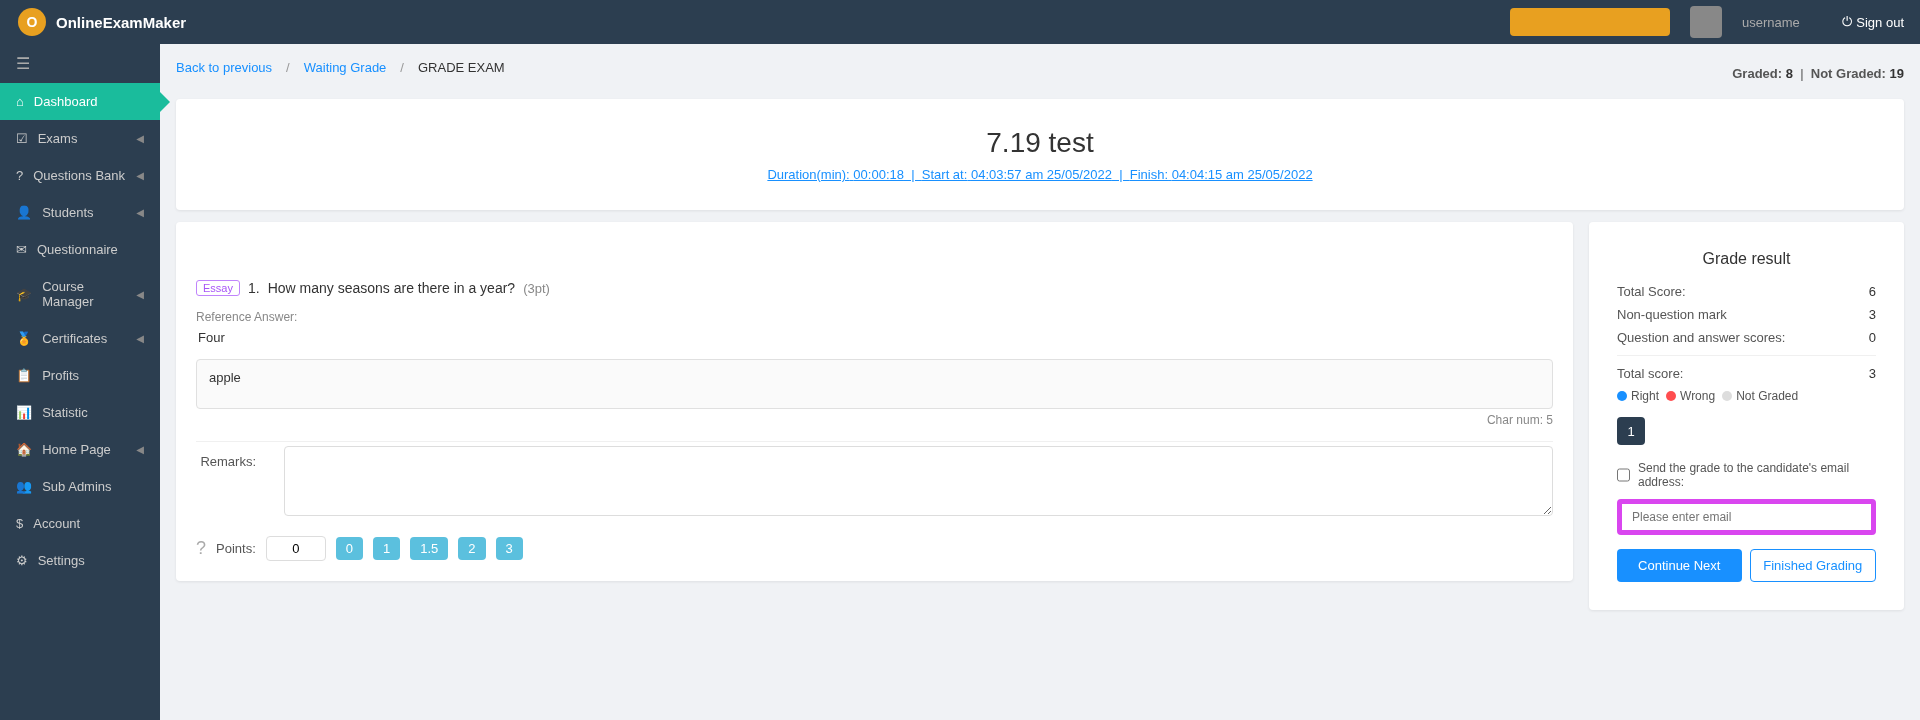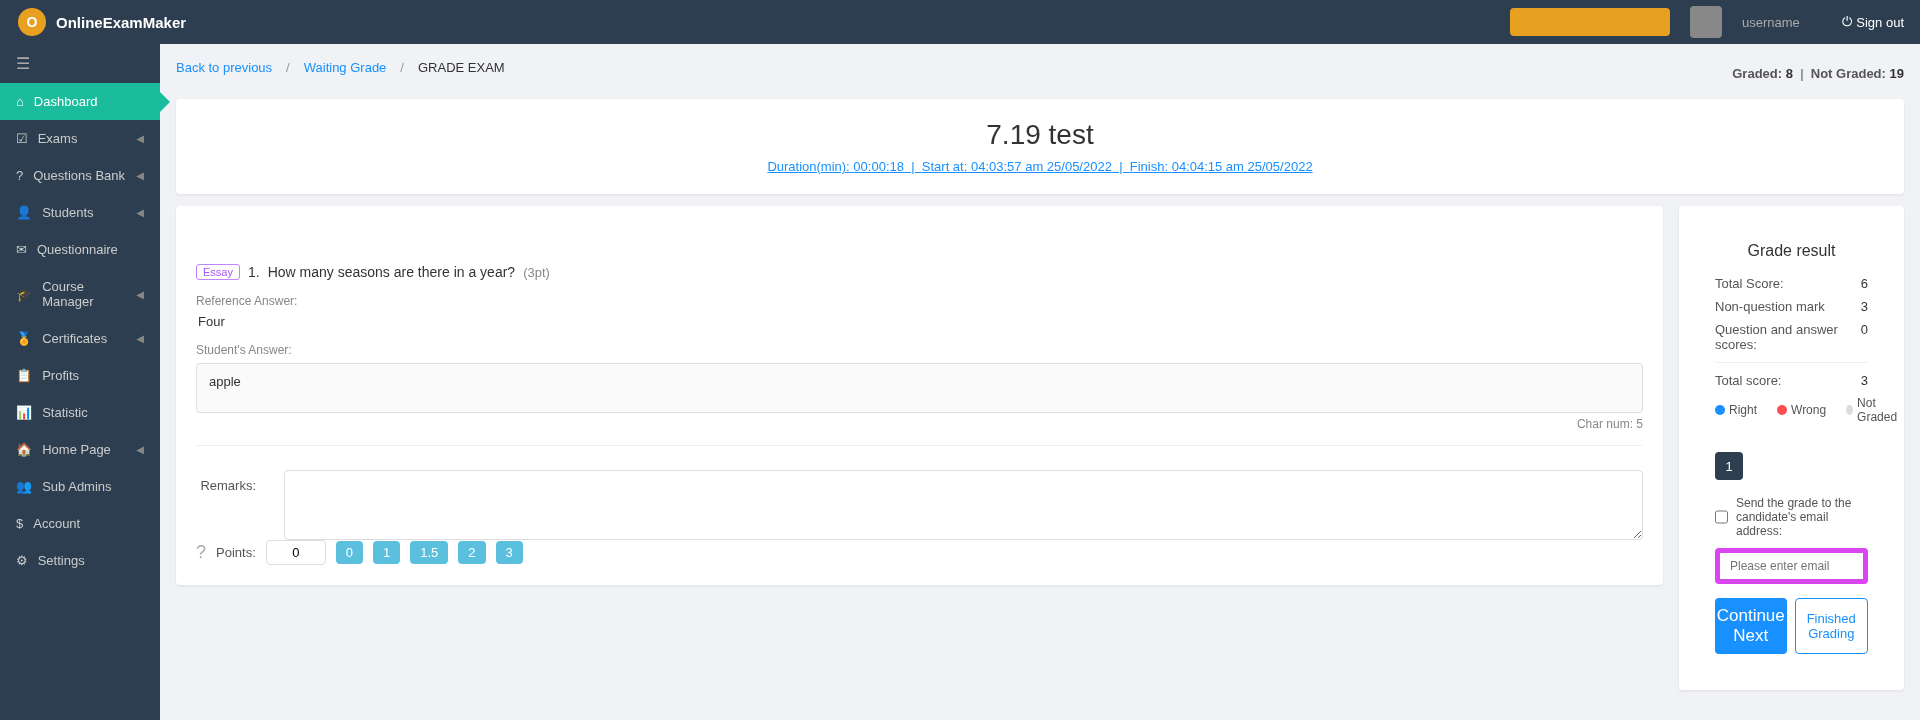--- a/index.html
+++ b/index.html
@@ -144,21 +144,21 @@
       margin-left: auto;
       font-size: 13px;
       color: #555;
     }
     .breadcrumb-right span { font-weight: bold; }
 
     
     .exam-title-area {
       background: white;
       border-radius: 4px;
-      padding: 20px;
+      padding: 28px;
       margin-bottom: 12px;
       text-align: center;
       box-shadow: 0 1px 3px rgba(0,0,0,0.08);
     }
     .exam-main-title {
       font-size: 28px;
       font-weight: 400;
       color: #333;
       margin-bottom: 8px;
     }
@@ -237,22 +237,22 @@
       text-align: right;
       font-size: 12px;
       color: #888;
       margin-bottom: 14px;
     }
 
     .remarks-row {
       display: flex;
       align-items: flex-start;
       gap: 28px;
-      margin-bottom: 0;
-      padding-top: 24px;
+      margin-bottom: 20px;
+      padding-top: 4px;
       border-top: 1px solid #f0f0f0;
     }
     .remarks-label {
       font-size: 13px;
       color: #555;
       padding-top: 8px;
       min-width: 60px;
       text-align: right;
     }
     .remarks-textarea {
@@ -297,24 +297,24 @@
       color: white;
     }
     .point-btn-0 { background: #5bc0de; }
     .point-btn-1 { background: #5bc0de; }
     .point-btn-15 { background: #5bc0de; }
     .point-btn-2 { background: #5bc0de; }
     .point-btn-3 { background: #5bc0de; }
 
     
     .grade-panel {
-      width: 225px;
+      width: 315px;
       background: white;
       border-radius: 4px;
-      padding: 36px;
+      padding: 28px;
       box-shadow: 0 1px 3px rgba(0,0,0,0.08);
     }
     .grade-panel-title {
       font-size: 16px;
       font-weight: 500;
       color: #333;
       text-align: center;
       margin-bottom: 16px;
     }
     .grade-row {
@@ -326,22 +326,22 @@
     }
     .grade-value {
       color: #333;
       font-weight: 500;
     }
     .grade-divider { border: none; border-top: 1px solid #f0f0f0; margin: 10px 0; }
 
     .legend-row {
       display: flex;
       align-items: center;
-      gap: 20px;
-      margin-bottom: 28px;
+      gap: 7px;
+      margin-bottom: 14px;
       font-size: 12px;
       color: #555;
     }
     .legend-item {
       display: flex;
       align-items: center;
       gap: 4px;
     }
     .legend-dot {
       width: 10px; height: 10px;
@@ -393,21 +393,21 @@
       display: flex;
       gap: 8px;
     }
     .continue-btn {
       flex: 1;
       background: #1890ff;
       color: white;
       border: none;
       border-radius: 4px;
       padding: 8px 0;
-      font-size: 17px;
+      font-size: 13px;
       cursor: pointer;
     }
     .finished-btn {
       flex: 1;
       background: white;
       color: #1890ff;
       border: 1.5px solid #1890ff;
       border-radius: 4px;
       padding: 8px 0;
       font-size: 13px;
@@ -580,21 +580,20 @@
         <div class="question-header">
           <span class="essay-badge">Essay</span>
           <span class="question-text">1.</span>
           <span class="question-text">How many seasons are there in a year?</span>
           <span class="points-label">(3pt)</span>
         </div>
 
         <div class="ref-answer-label">Reference Answer:</div>
         <div class="ref-answer-value">Four</div>
 
-        <div class="student-answer-label">Student's Answer:</div>
         <div class="student-answer-box">apple</div>
         <div class="char-num">
           <span>Char num:</span>
           <span>5</span>
         </div>
 
         <div class="remarks-row">
           <span class="remarks-label">Remarks:</span>
           <textarea class="remarks-textarea" placeholder="" style=""></textarea>
         </div>

